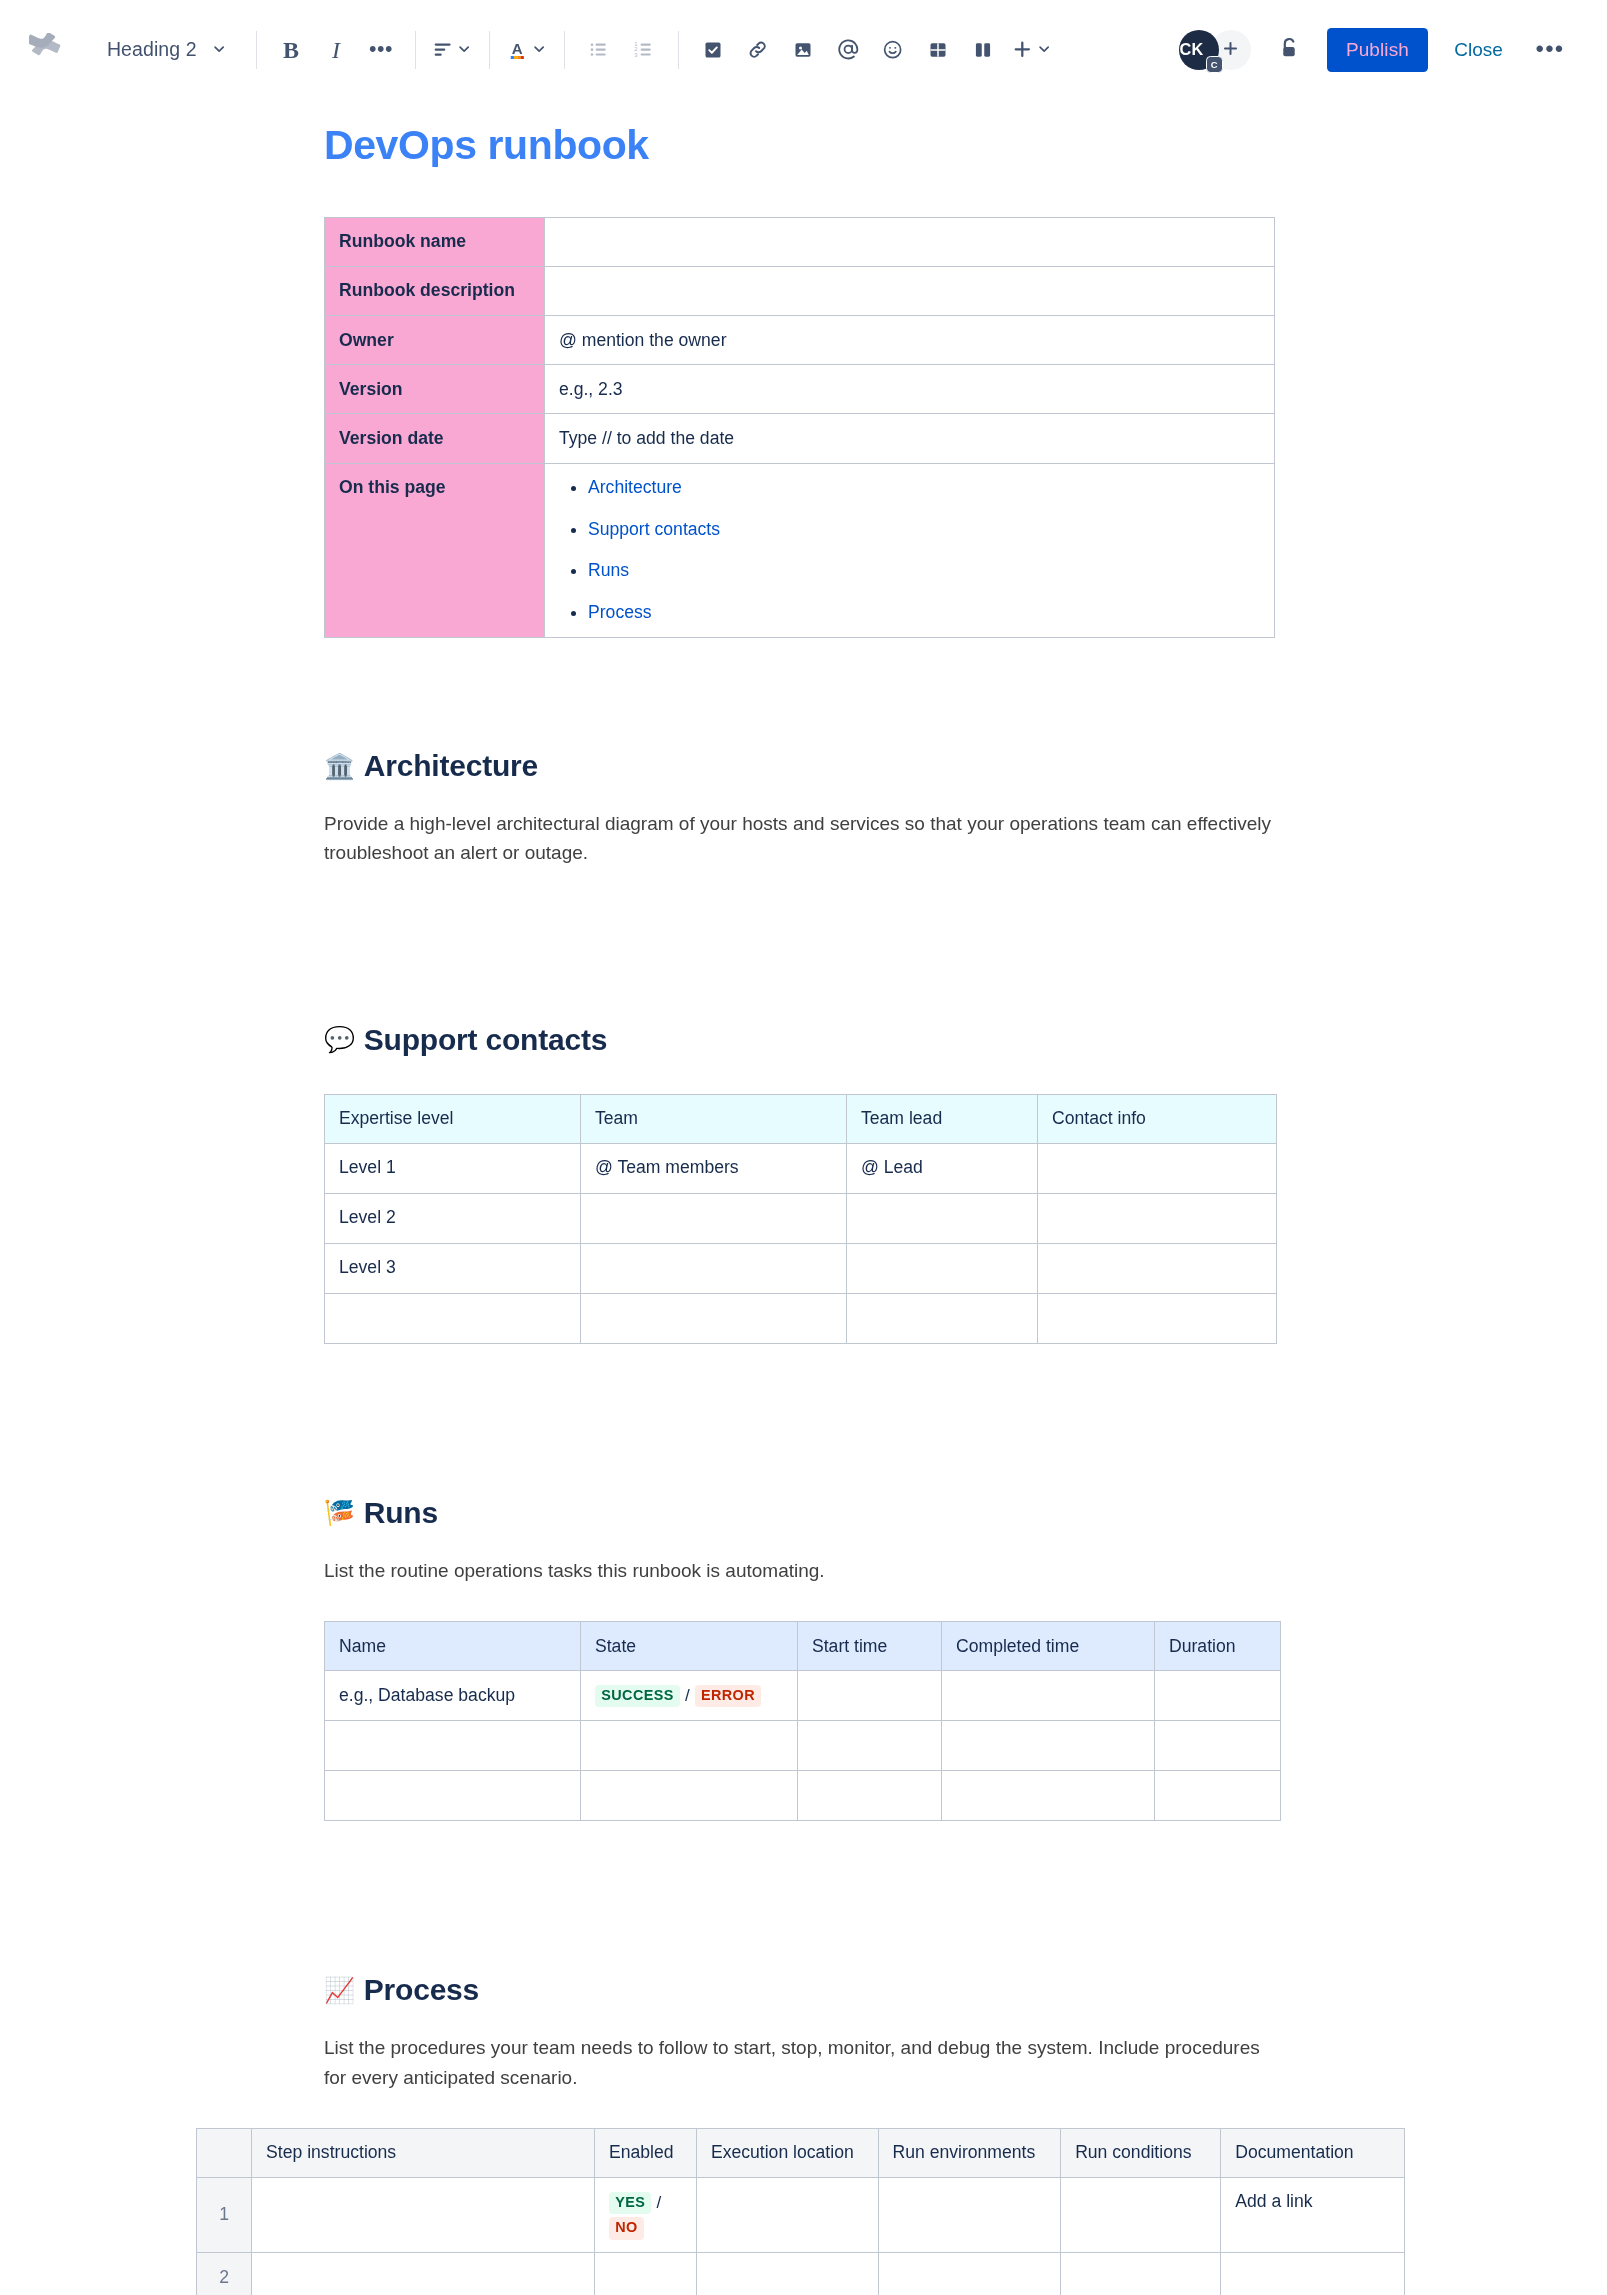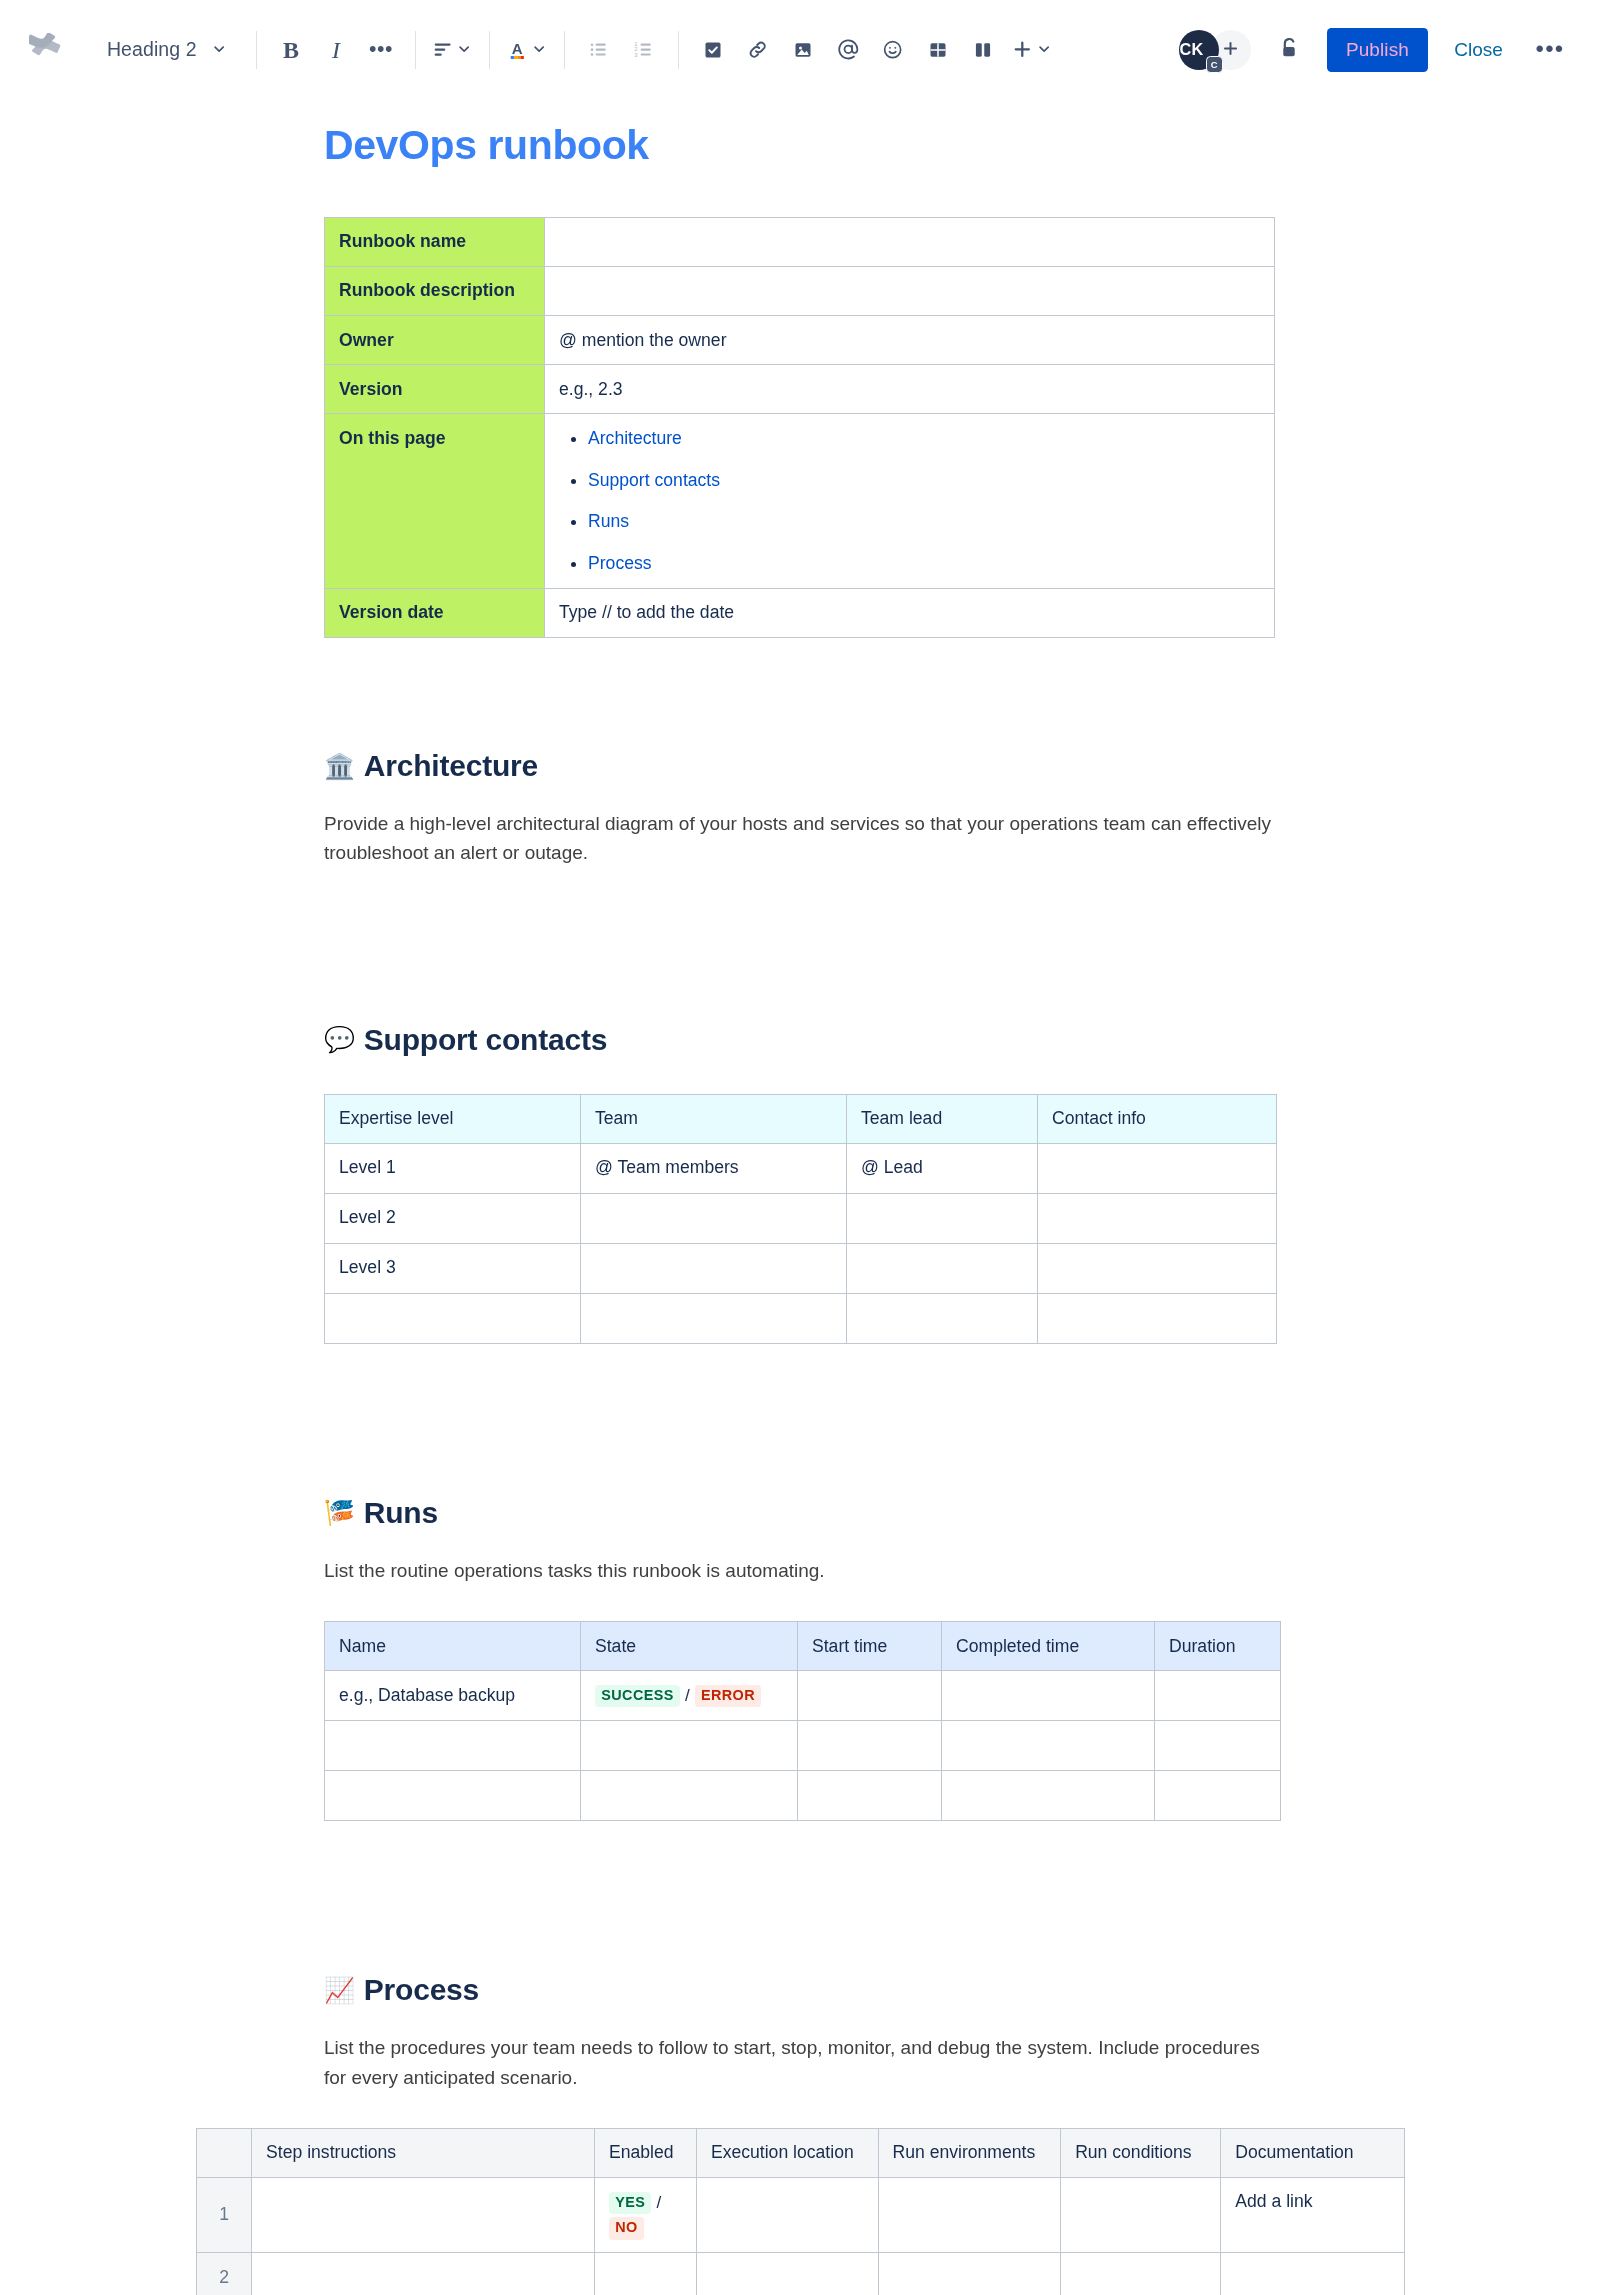--- a/index.html
+++ b/index.html
@@ -212,21 +212,21 @@
     font-weight: 400;
   }
   .hdr-cell { font-weight: 700; }
   .ph { color: #6B778C; }
   .grey-head { background: #F4F5F7; }
   .cyan-head { background: #E6FCFF; }
   .blue-head { background: #DEEBFF; }
 
   
   .meta-table { width: 951px; margin-top: 49px; }
-  .meta-table td:first-child { width: 220px; background: #bef264; font-weight: 700; }
+  .meta-table td:first-child { width: 220px; background: #f9a8d4; font-weight: 700; }
   .meta-list { margin: 0; padding-left: 29px; }
   .meta-list li { margin: 0 0 16.3px 0; font-size: 17.6px; }
   .meta-list li:last-child { margin-bottom: 0; }
   .meta-list li::marker { color: #172B4D; }
   .doc-link { color: #0052CC; text-decoration: none; cursor: pointer; }
 
   
   .section-h {
     font-size: 30px;
     font-weight: 600;
@@ -528,33 +528,33 @@
         </tr>
         <tr>
           <td class="hdr-cell grey-head">Owner</td>
           <td class="ph">@ mention the owner</td>
         </tr>
         <tr>
           <td class="hdr-cell grey-head">Version</td>
           <td class="ph">e.g., 2.3</td>
         </tr>
         <tr>
+          <td class="hdr-cell grey-head">Version date</td>
+          <td class="ph">Type // to add the date</td>
+        </tr>
+        <tr>
           <td class="hdr-cell grey-head">On this page</td>
           <td>
             <ul class="meta-list">
               <li><a class="doc-link" href="#architecture">Architecture</a></li>
               <li><a class="doc-link" href="#support-contacts">Support contacts</a></li>
               <li><a class="doc-link" href="#runs">Runs</a></li>
               <li><a class="doc-link" href="#process">Process</a></li>
             </ul>
           </td>
-        </tr>
-        <tr>
-          <td class="hdr-cell grey-head">Version date</td>
-          <td class="ph">Type // to add the date</td>
         </tr>
       </tbody>
     </table>
 
     <h2 class="section-h sp-arch" id="architecture">
       <span class="section-emoji">🏛️</span>
       <span>Architecture</span>
     </h2>
     <p class="section-p">Provide a high-level architectural diagram of your hosts and services so that your operations team can effectively troubleshoot an alert or outage.</p>
 

